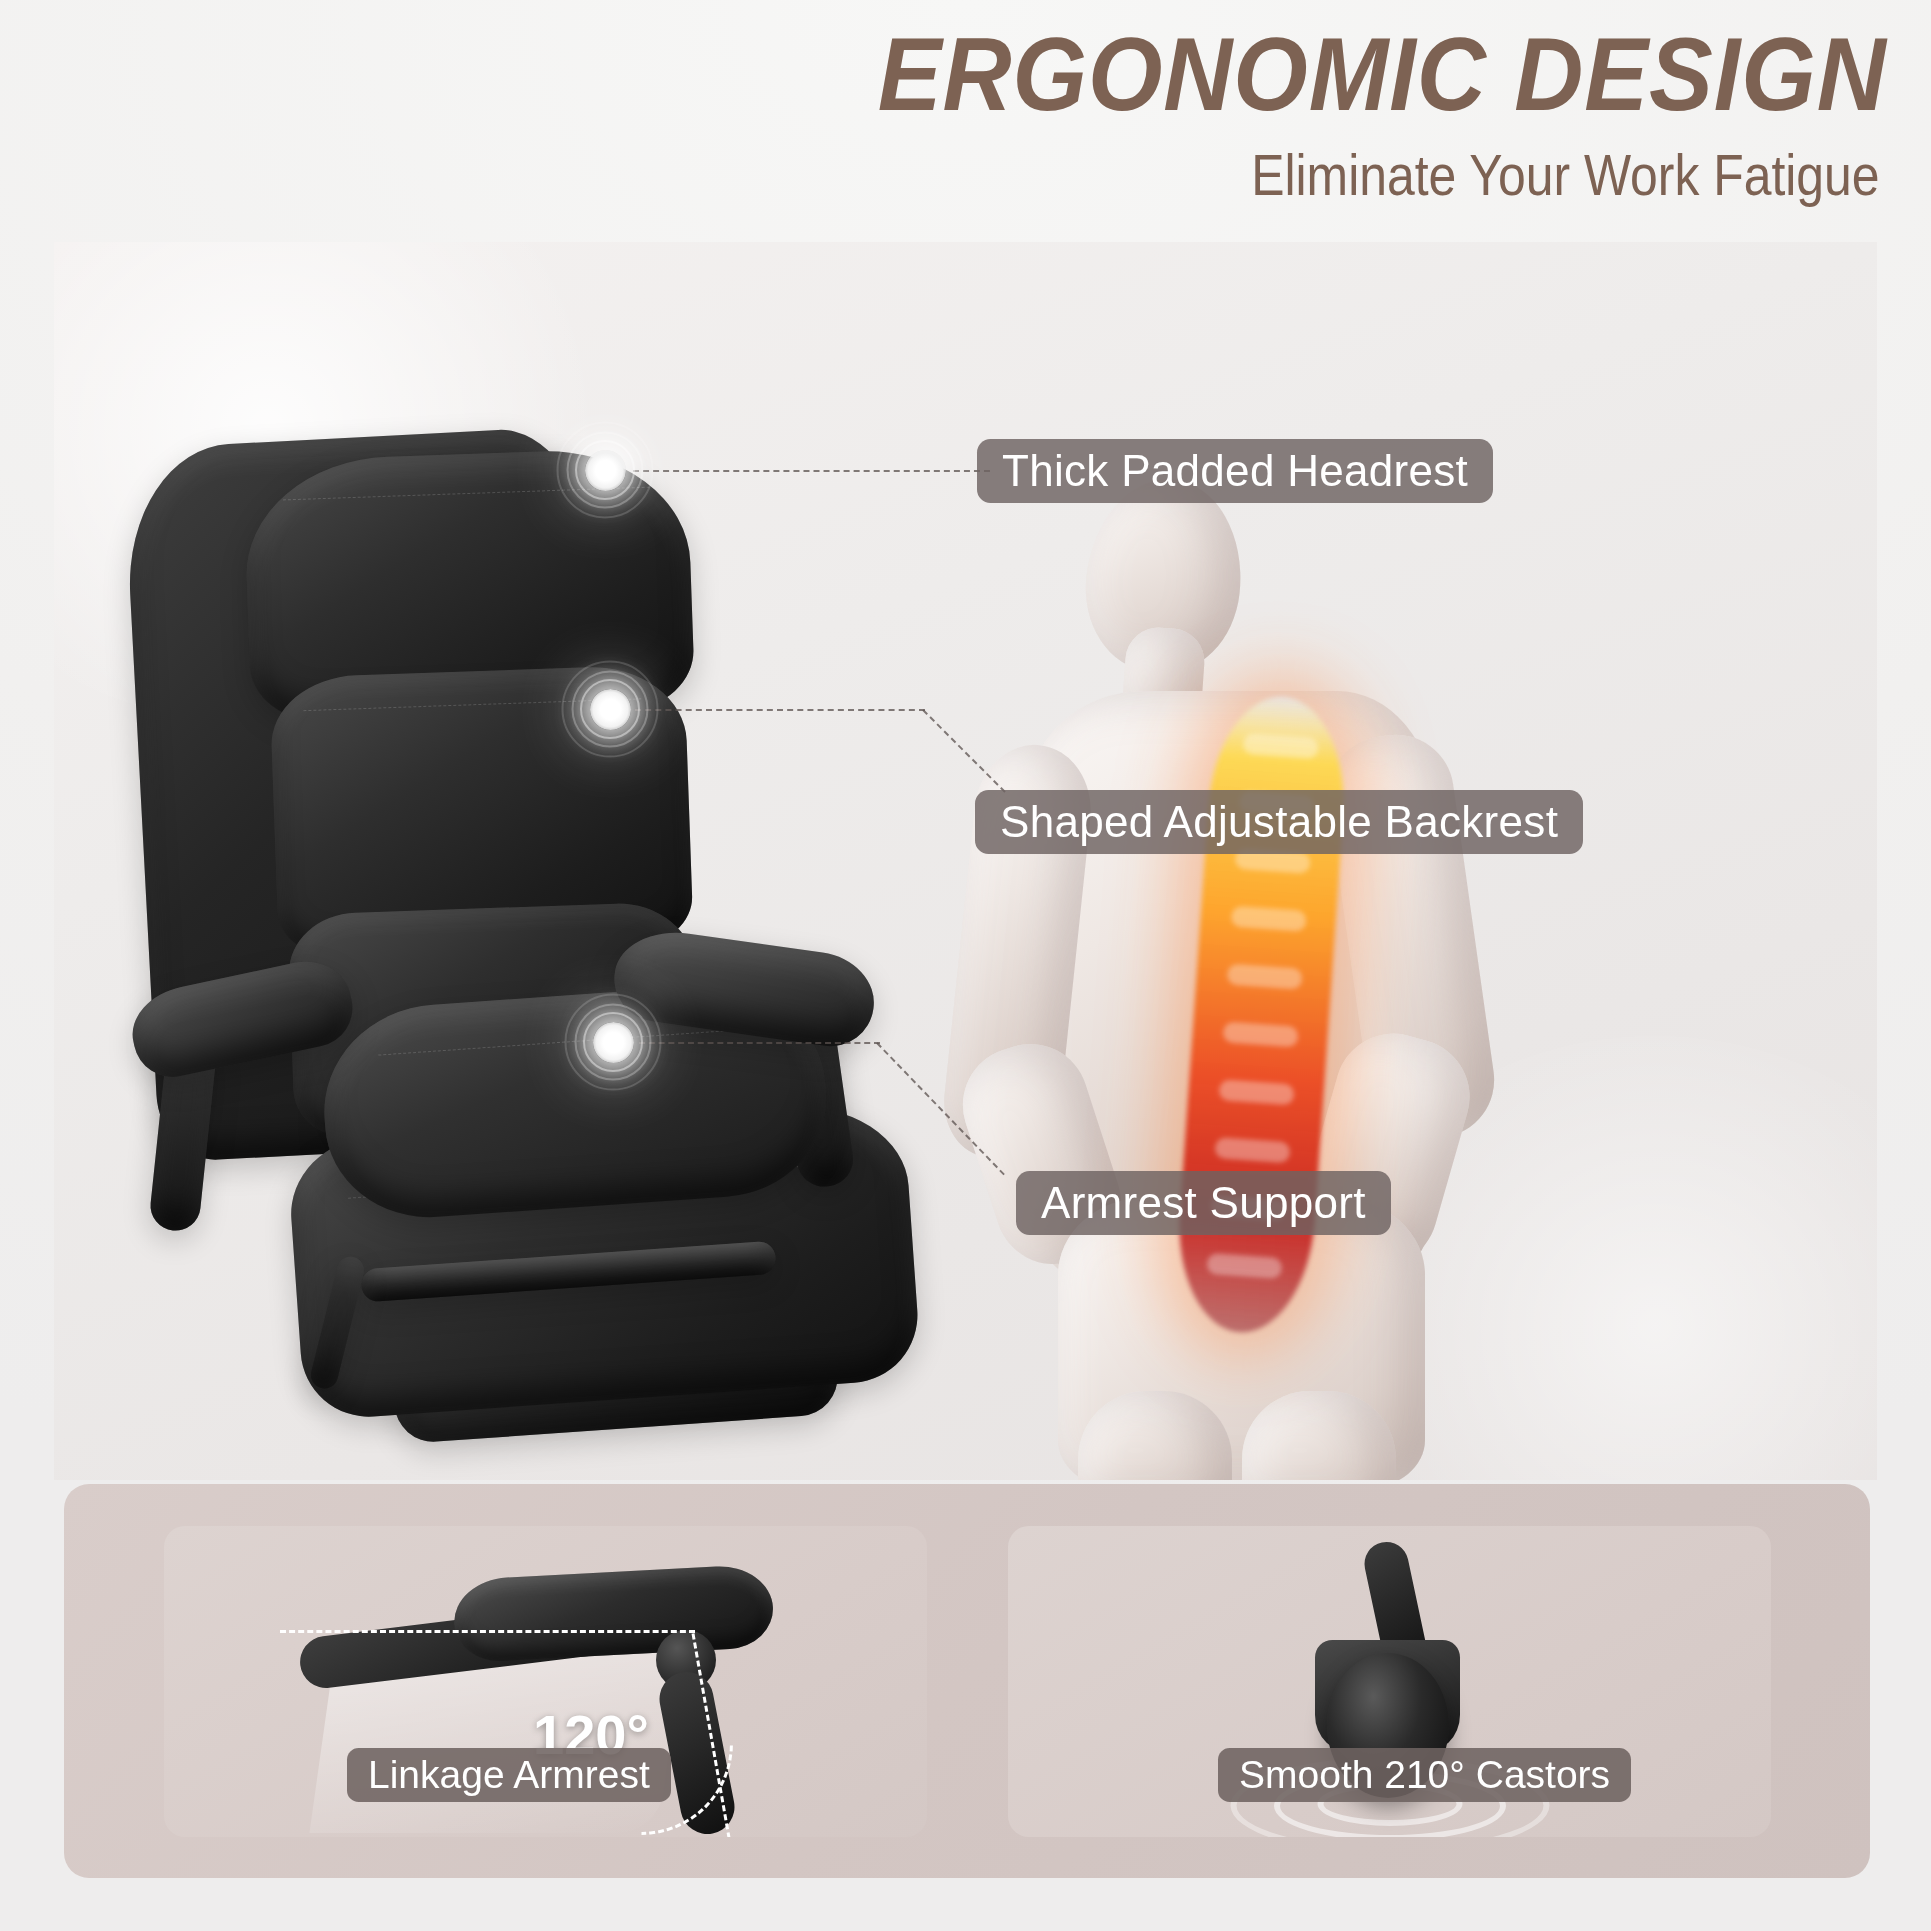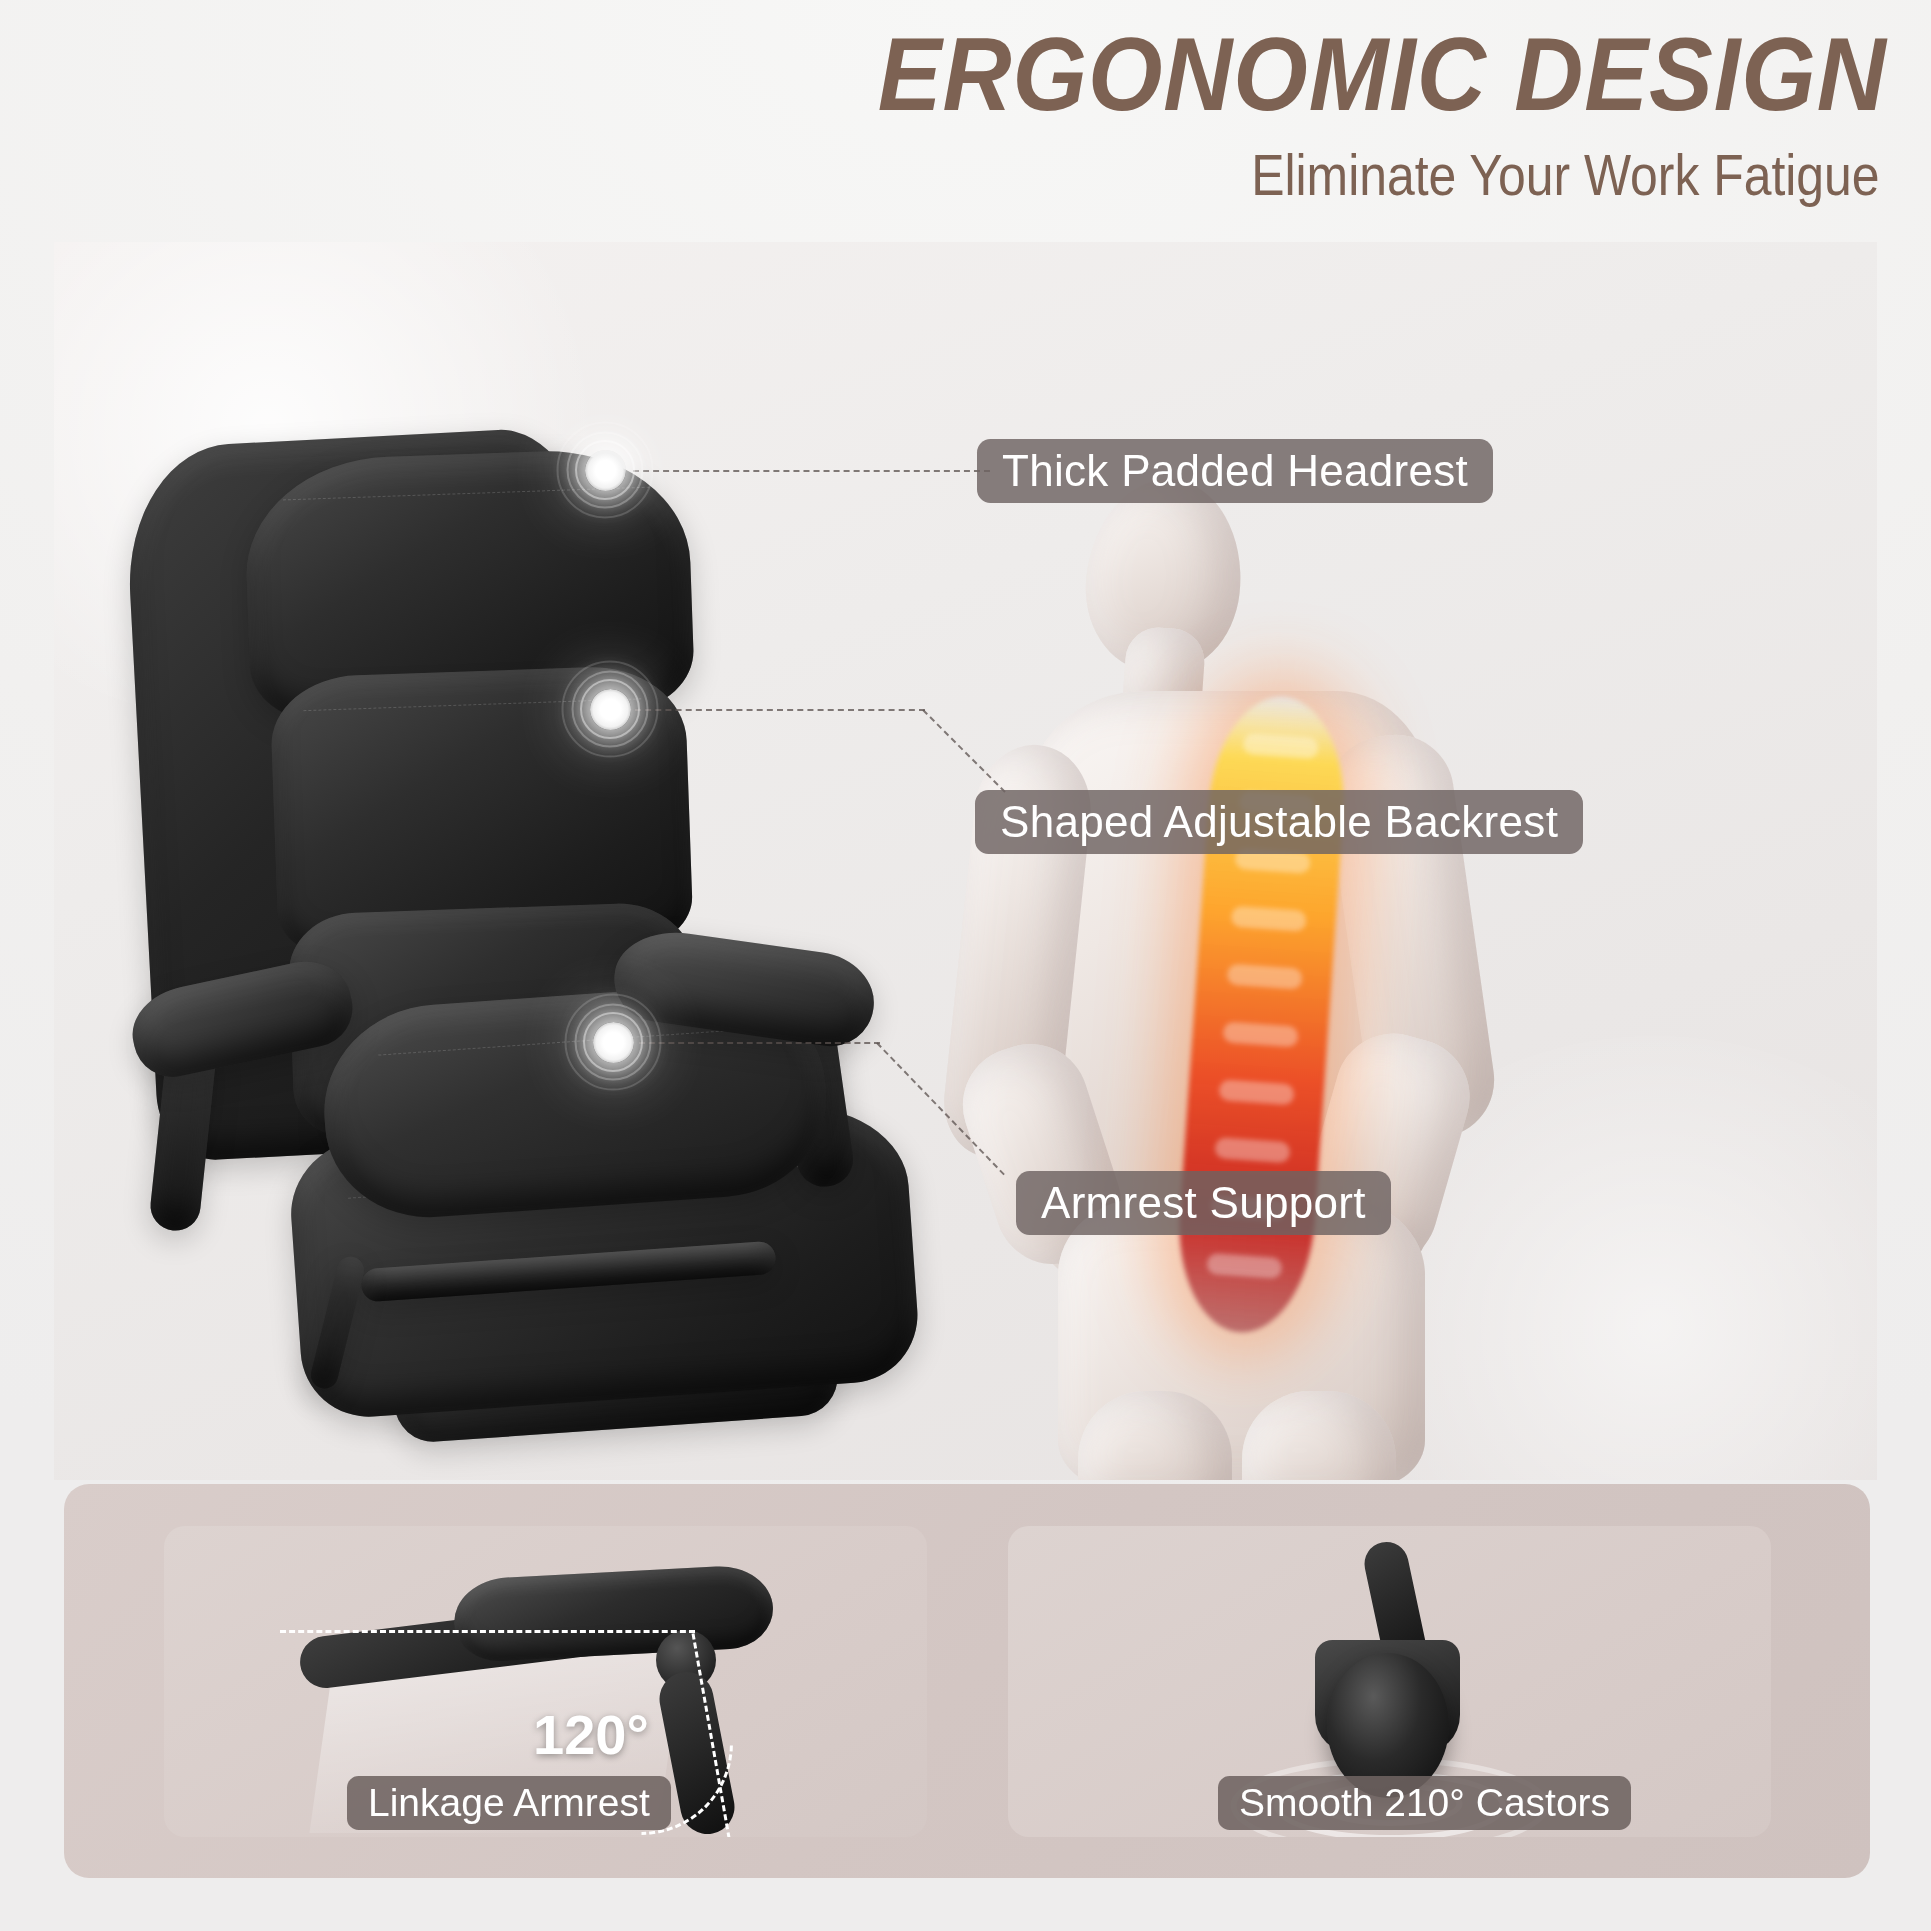--- a/index.html
+++ b/index.html
@@ -361,21 +361,21 @@
     color:#ffffff;
     text-shadow:0 1.9px 7.7px rgba(0,0,0,.35);
     z-index:6;
   }
   .pill-sm{
     position:absolute; z-index:8;
     display:flex; align-items:center; justify-content:center;
     background:rgba(110,99,97,.88);
     color:#fff; border-radius:11.6px;
     font-family:"Liberation Sans", sans-serif;
-    font-size:39px; white-space:nowrap; padding:14px 21px; height:54px;margin-top:28px;
+    font-size:39px; white-space:nowrap; padding:14px 21px; height:54px;
   }
   #pill-armrest{ left:183px; top:222px; }
   #pill-castors{ left:210px; top:222px; }
 
   
   #castor-art{ position:absolute; inset:0; }
   #cast-stem{
     position:absolute; left:365px; top:15.4px; width:44px; height:126px;
     border-radius:23px;
     background:linear-gradient(160deg,#3c3c3c,#121212);

